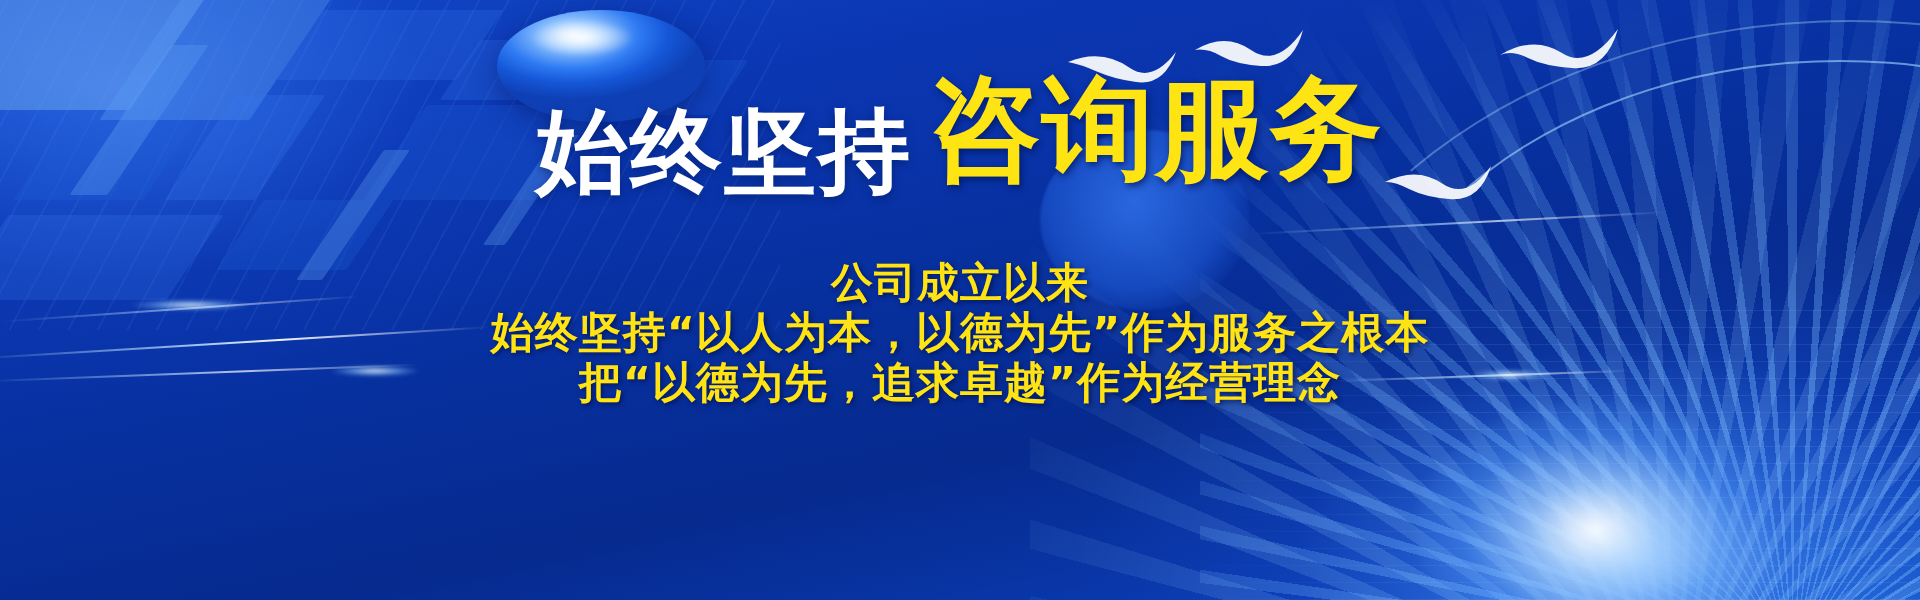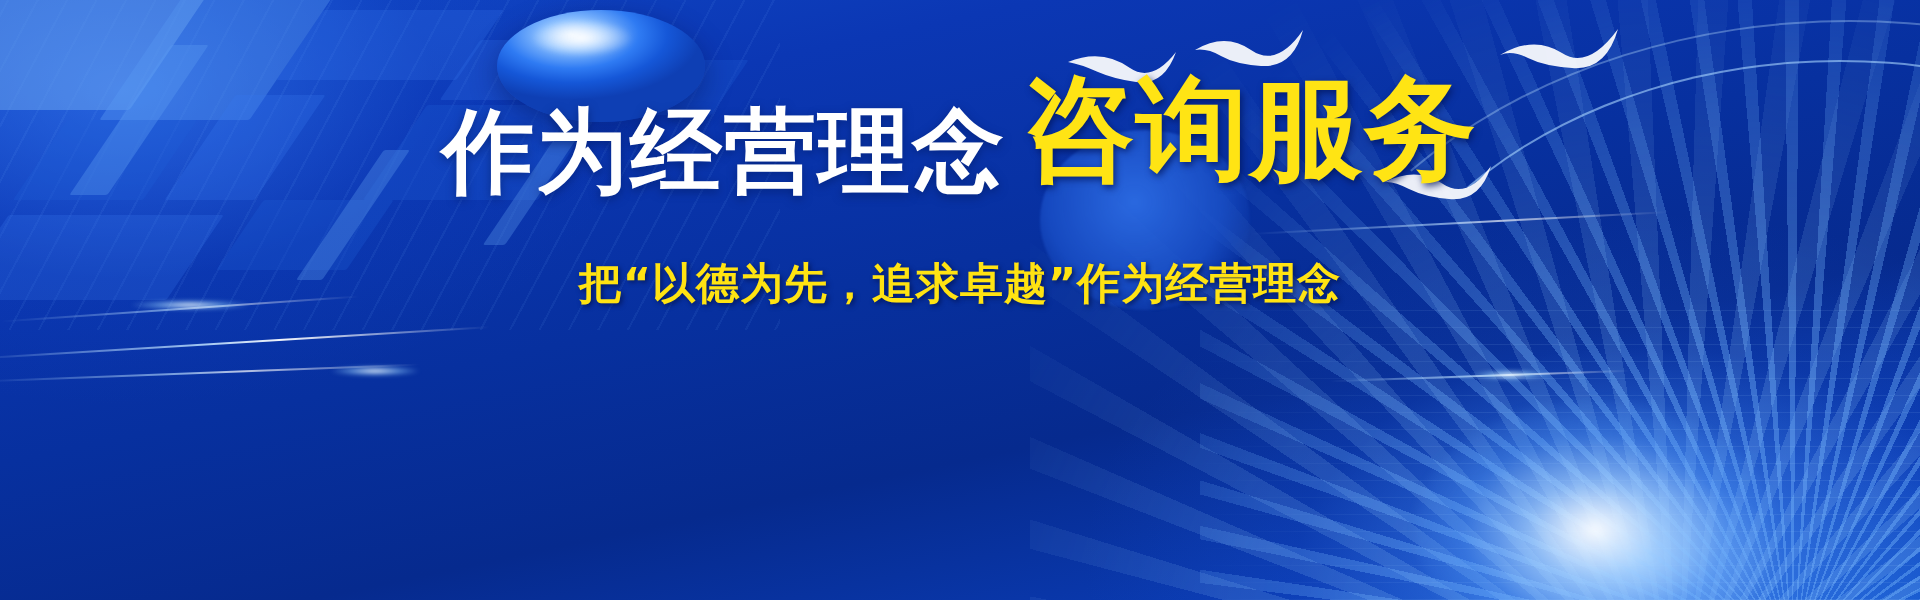--- a/index.html
+++ b/index.html
@@ -128,20 +128,22 @@
   <svg class="birds" viewBox="0 0 1920 600">
     <g fill="#ffffff" opacity="0.92">
       <path d="M1068 62 q34 -14 62 6 q22 15 46 -16 q-12 34 -40 30 q-22 -3 -38 -10 q-18 -8 -30 -10 z"></path>
       <path d="M1195 50 q30 -18 56 0 q26 18 52 -20 q-10 38 -42 36 q-26 -2 -40 -10 q-14 -8 -26 -6 z"></path>
       <path d="M1385 182 q32 -16 58 2 q24 16 48 -18 q-11 36 -42 33 q-24 -2 -40 -10 q-15 -8 -24 -7 z"></path>
       <path d="M1500 55 q34 -20 62 -2 q26 17 56 -24 q-12 42 -46 39 q-28 -2 -44 -10 q-16 -8 -28 -3 z"></path>
     </g>
   </svg>
 
   <div class="headline">
-    <span class="hl-white">作为经营理念</span><span class="hl-yellow">咨询服务</span>
+    <span class="hl-white">始终坚持</span><span class="hl-yellow">咨询服务</span>
   </div>
 
   <div class="subtitle">
+    <div class="sub-line l1">公司成立以来</div>
+    <div class="sub-line">始终坚持“以人为本，以德为先”作为服务之根本</div>
     <div class="sub-line">把“以德为先，追求卓越”作为经营理念</div>
   </div>
 
 </div>
 
 </body></html>

